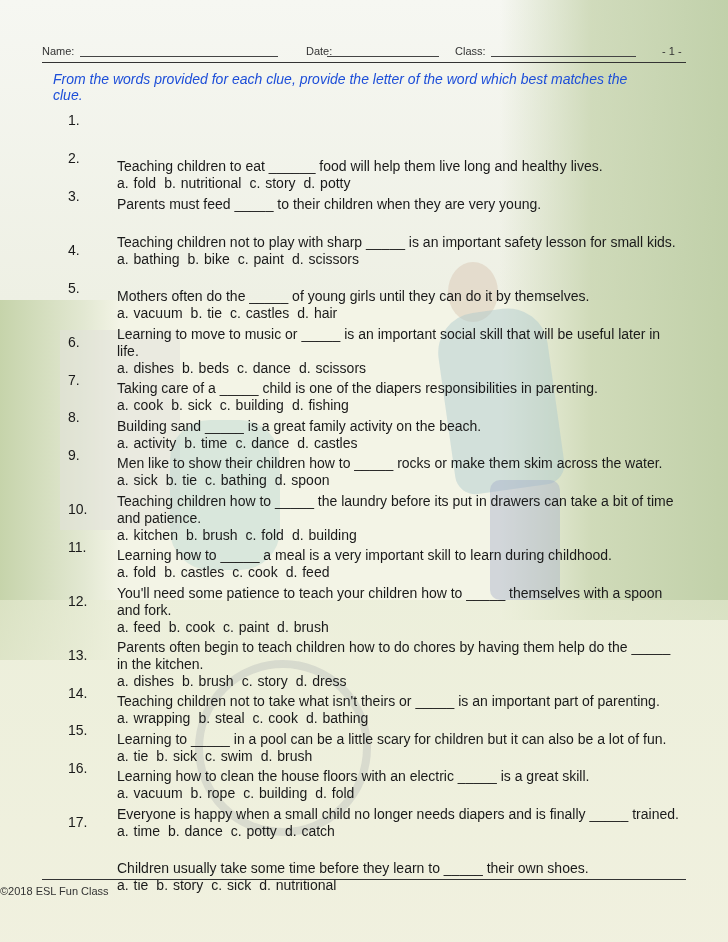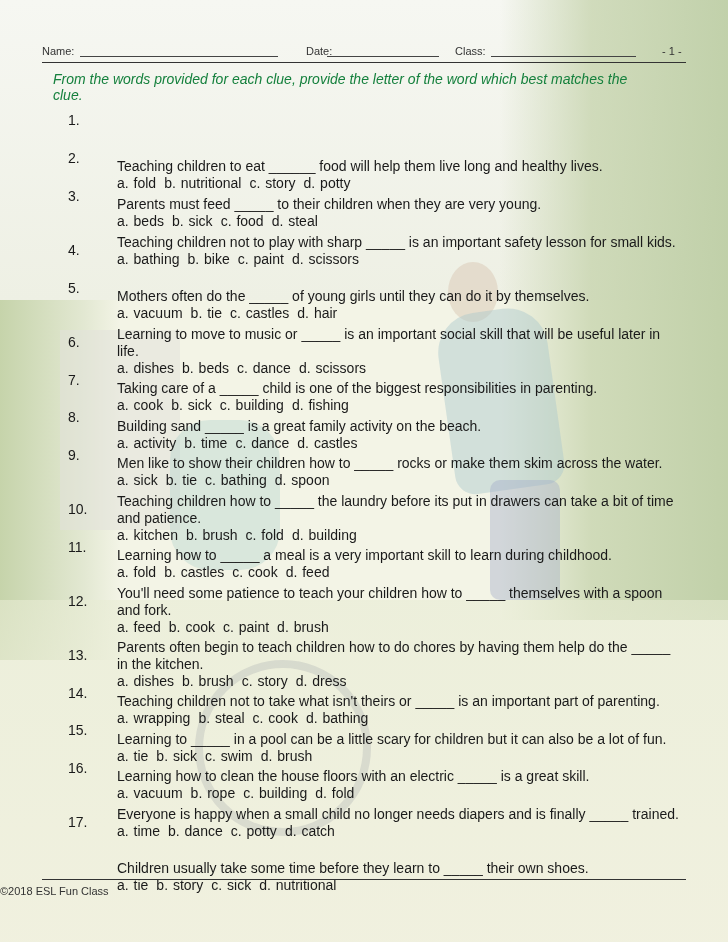--- a/index.html
+++ b/index.html
@@ -32,21 +32,21 @@
     background: linear-gradient(180deg, rgba(232,236,212,0.6) 0%, rgba(240,240,222,0.9) 100%); }
 
   .page { position: absolute; inset: 0; z-index: 1; }
   .header { position: absolute; left: 42px; top: 43px; width: 644px; height: 18px;
     font-size: 11px; color: #333; }
   .header .lbl { position: absolute; top: 2px; }
   .header .line { position: absolute; top: 13px; height: 0; border-bottom: 1px solid #444; }
   .header-rule { position: absolute; left: 42px; top: 62px; width: 644px; height: 0;
     border-top: 1.5px solid #333; }
   .instructions { position: absolute; left: 53px; top: 71px; width: 590px;
-    font-size: 14px; font-style: italic; line-height: 16px; color: #15803d; }
+    font-size: 14px; font-style: italic; line-height: 16px; color: #1d4ed8; }
 
   .q { position: absolute; left: 0; width: 728px; font-size: 14px; line-height: 17px; }
   .q .num { position: absolute; left: 68px; top: 2px; font-size: 14px; }
   .q .text { position: absolute; left: 117px; top: 0; width: 565px; margin-top: 48px; }
   .q .opts { display: block; word-spacing: 1px; }
   .q .opt { margin-right: 8px; }
 
   .footer-rule { position: absolute; left: 42px; top: 879px; width: 644px; height: 0;
     border-top: 1.5px solid #333; }
   .footer { position: absolute; left: 0; top: 885px; width: 728px; text-align: left;
@@ -83,37 +83,37 @@
 
   <div class="instructions">From the words provided for each clue, provide the letter of the word which best matches the clue.</div>
 
   <div id="questions">
       <div class="q" style="top: 110px;">
         <span class="num">1.</span>
         <div class="text"><span>Teaching children to eat ______ food will help them live long and healthy lives.</span><span class="opts"><span class="opt">a. fold</span><span class="opt">b. nutritional</span><span class="opt">c. story</span><span class="opt">d. potty</span></span></div>
       </div>
       <div class="q" style="top: 148px;">
         <span class="num">2.</span>
-        <div class="text"><span>Parents must feed _____ to their children when they are very young.</span><span class="opts"><span class="opt">a. beds</span><span class="opt">b. sick</span><span class="opt">c. food</span><span class="opt">d. steal</span></span></div>
+        <div class="text"><span>Parents must feed _____ to their children when they are very young.</span></div>
       </div>
       <div class="q" style="top: 186px;">
         <span class="num">3.</span>
         <div class="text"><span>Teaching children not to play with sharp _____ is an important safety lesson for small kids.</span><span class="opts"><span class="opt">a. bathing</span><span class="opt">b. bike</span><span class="opt">c. paint</span><span class="opt">d. scissors</span></span></div>
       </div>
       <div class="q" style="top: 240px;">
         <span class="num">4.</span>
         <div class="text"><span>Mothers often do the _____ of young girls until they can do it by themselves.</span><span class="opts"><span class="opt">a. vacuum</span><span class="opt">b. tie</span><span class="opt">c. castles</span><span class="opt">d. hair</span></span></div>
       </div>
       <div class="q" style="top: 278px;">
         <span class="num">5.</span>
         <div class="text"><span>Learning to move to music or _____ is an important social skill that will be useful later in life.</span><span class="opts"><span class="opt">a. dishes</span><span class="opt">b. beds</span><span class="opt">c. dance</span><span class="opt">d. scissors</span></span></div>
       </div>
       <div class="q" style="top: 332px;">
         <span class="num">6.</span>
-        <div class="text"><span>Taking care of a _____ child is one of the biggest responsibilities in parenting.</span><span class="opts"><span class="opt">a. cook</span><span class="opt">b. sick</span><span class="opt">c. building</span><span class="opt">d. fishing</span></span></div>
+        <div class="text"><span>Taking care of a _____ child is one of the diapers responsibilities in parenting.</span><span class="opts"><span class="opt">a. cook</span><span class="opt">b. sick</span><span class="opt">c. building</span><span class="opt">d. fishing</span></span></div>
       </div>
       <div class="q" style="top: 370px;">
         <span class="num">7.</span>
         <div class="text"><span>Building sand _____ is a great family activity on the beach.</span><span class="opts"><span class="opt">a. activity</span><span class="opt">b. time</span><span class="opt">c. dance</span><span class="opt">d. castles</span></span></div>
       </div>
       <div class="q" style="top: 407px;">
         <span class="num">8.</span>
         <div class="text"><span>Men like to show their children how to _____ rocks or make them skim across the water.</span><span class="opts"><span class="opt">a. sick</span><span class="opt">b. tie</span><span class="opt">c. bathing</span><span class="opt">d. spoon</span></span></div>
       </div>
       <div class="q" style="top: 445px;">

